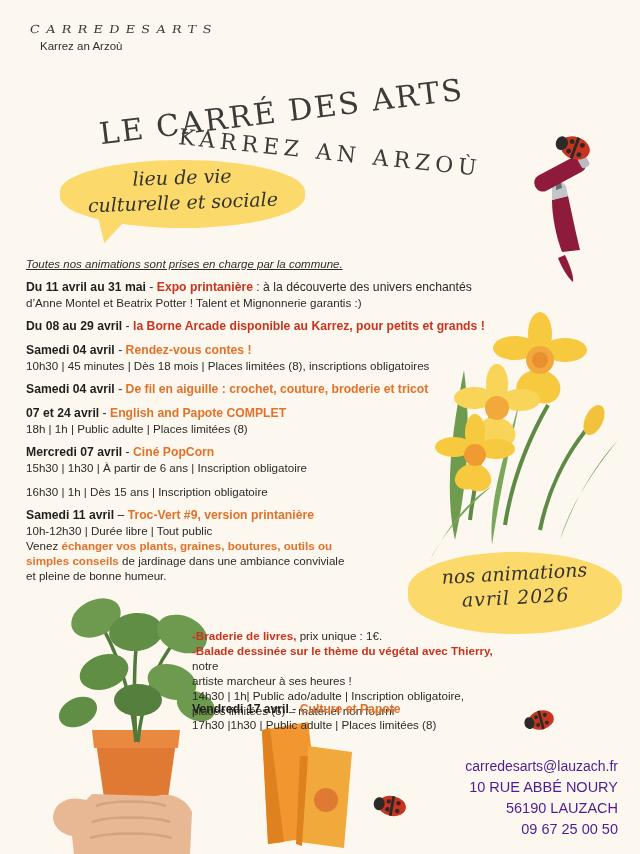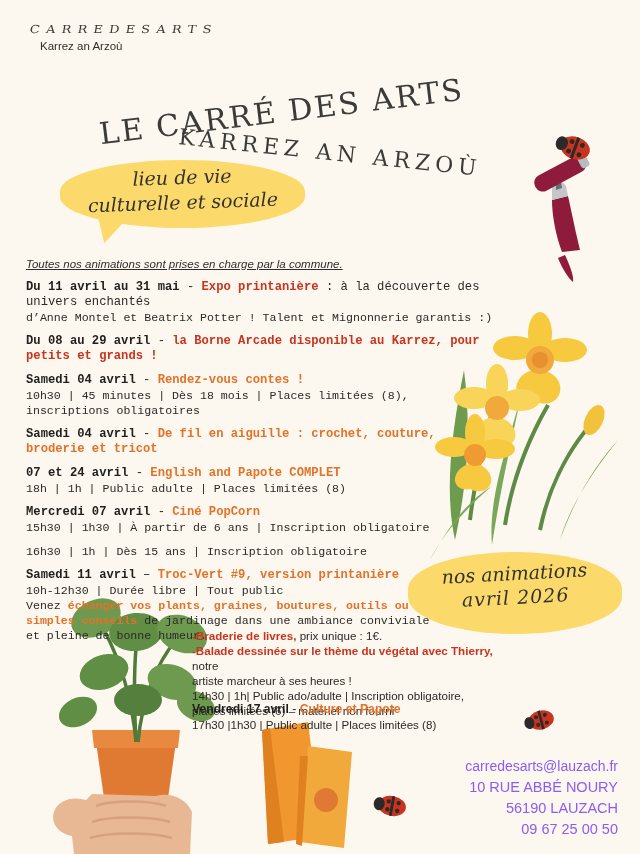--- a/index.html
+++ b/index.html
@@ -150,21 +150,21 @@
     text-decoration: underline;
   }
   .program {
     position: absolute;
     left: 26px;
     top: 280px;
     width: 470px;
     font-family: "Liberation Sans", sans-serif;
     color: #2b2a28;
   }
-  .ev { margin-bottom: 9px; font-family: Liberation Mono, monospace; }
+  .ev { margin-bottom: 9px; }
   .ev-head { font-size: 12.2px; line-height: 15px; }
   .ev-date { font-weight: bold; color: #1f1f1d; }
   .ev-title { color: #e2722a; font-weight: bold; }
   .ev-title.red { color: #c8341f; }
   .ev-new { color: #c8341f; font-weight: bold; }
   .ev-line { font-size: 11.6px; line-height: 15px; color: #2b2a28; }
   .ev-line .hl2 { color: #e2722a; font-weight: bold; }
 
   
   .sub-block {
@@ -188,21 +188,21 @@
     color: #2b2a28;
   }
 
   
   .contact {
     position: absolute;
     right: 22px;
     bottom: 14px;
     text-align: right;
     font-family: "Liberation Sans", sans-serif;
-    color: #8b5cf6;
+    color: #4c1d95;
     line-height: 21px;
     margin-left: 48px;
   }
   .contact div { font-size: 14.5px; }
   .contact .mail { font-size: 14px; }
 
   
   .deco {
     position: absolute;
     left: 0; top: 0;

